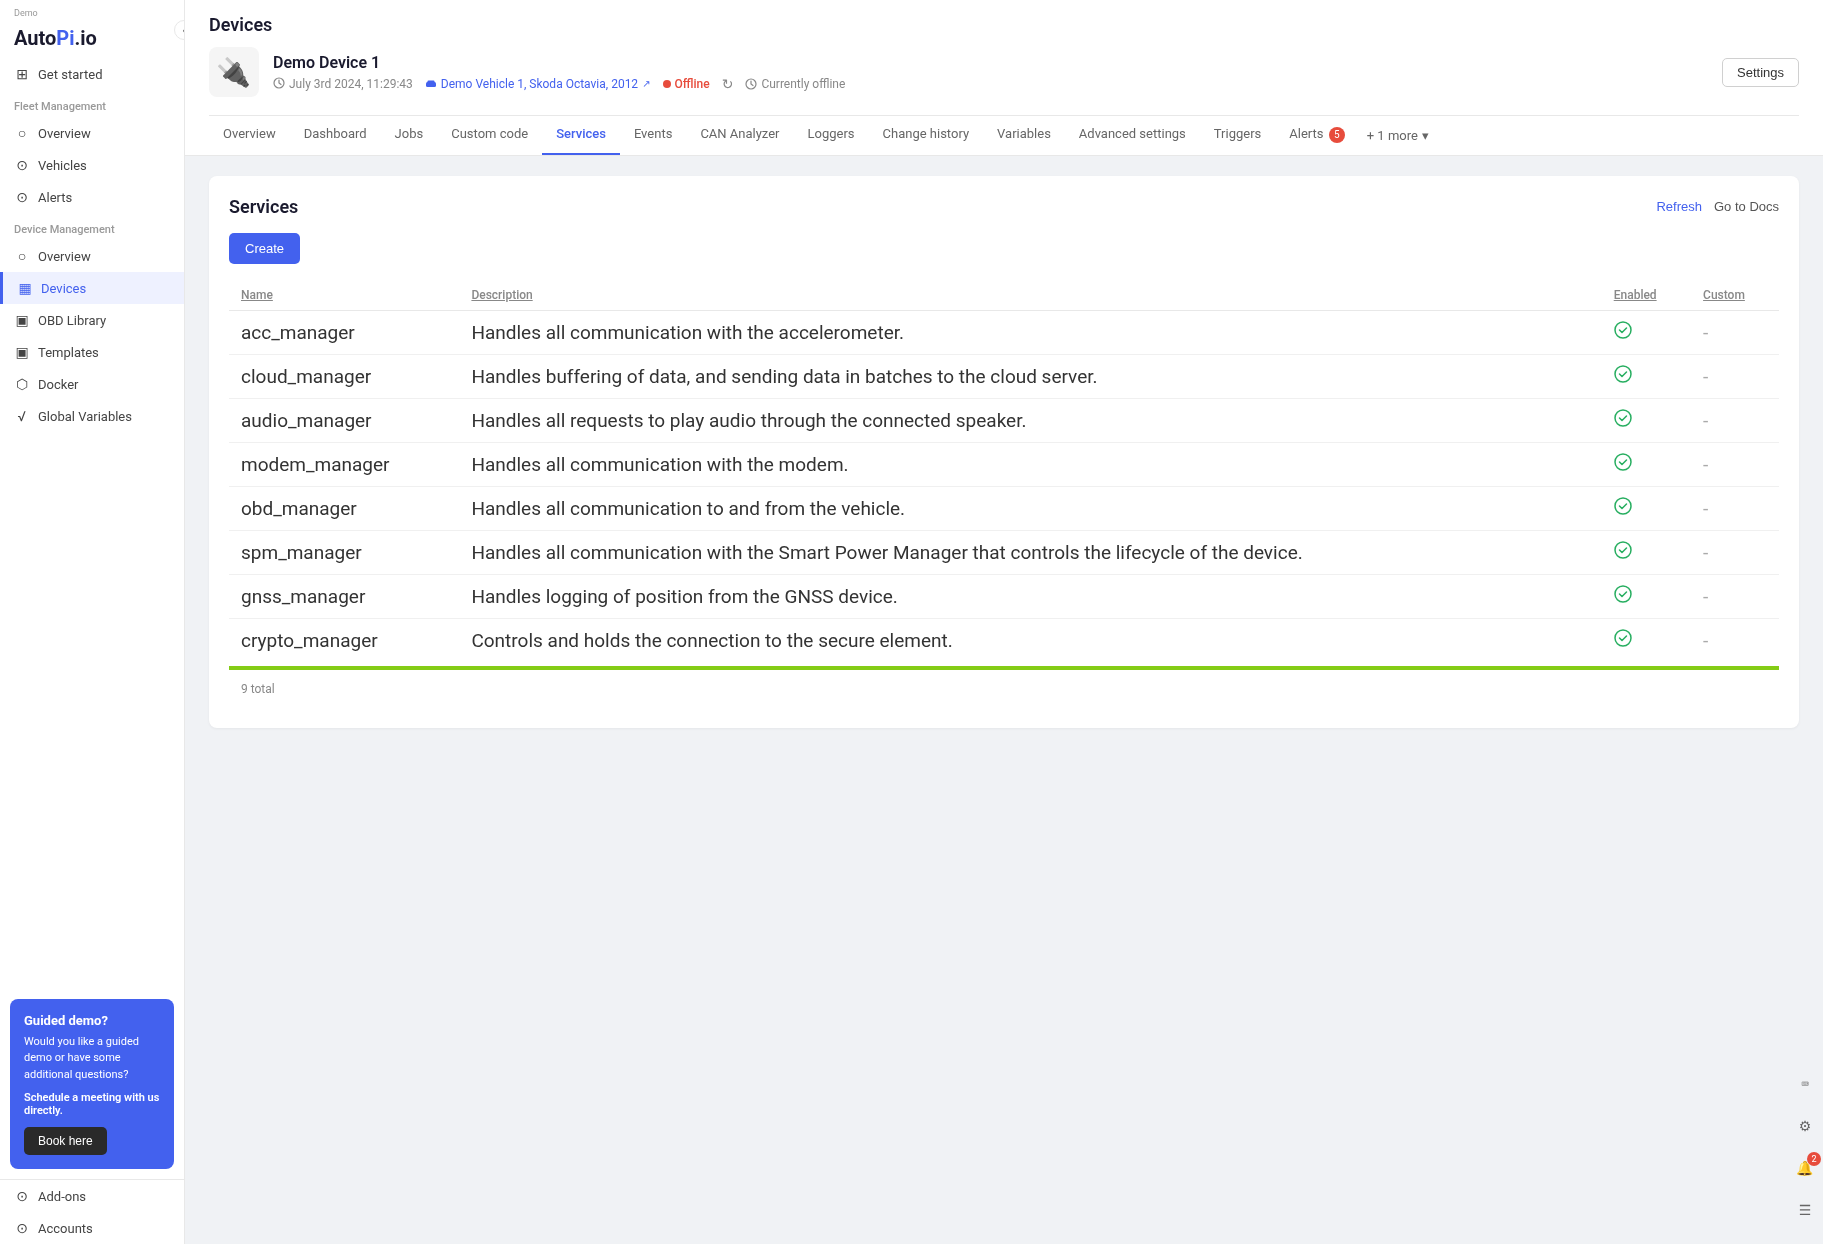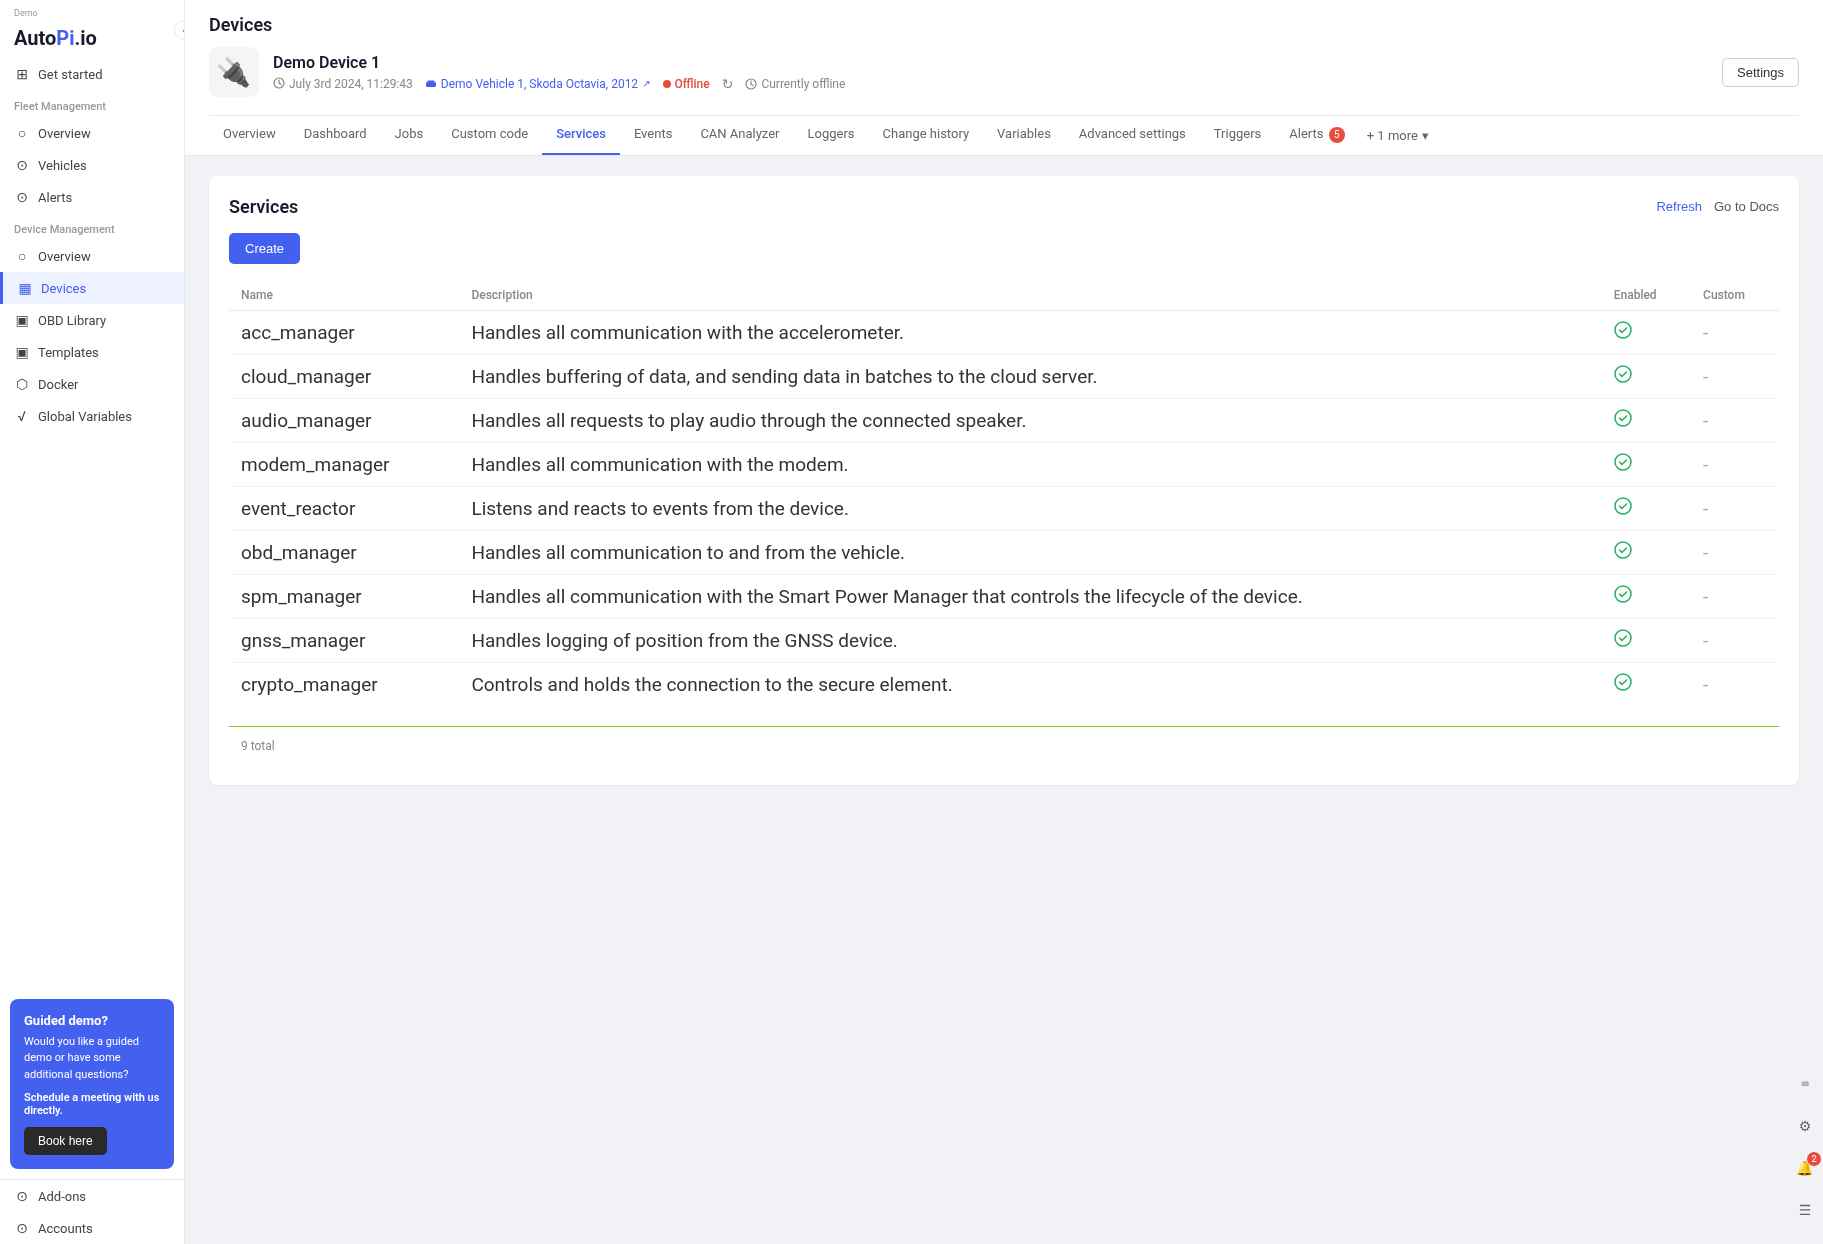--- a/index.html
+++ b/index.html
@@ -213,29 +213,30 @@
       margin-bottom: 16px;
     }
     .services-table { width: 100%; border-collapse: collapse; }
     .services-table th {
       text-align: left;
       font-size: 12px;
       color: #888;
       font-weight: 500;
       padding: 8px 12px;
       border-bottom: 1px solid #e8e8e8;
+      text-decoration: underline;
     }
     .services-table td {
       padding: 10px 12px;
       font-size: 19px;
       color: #333;
       border-bottom: 1px solid #f0f0f0;
     }
     .services-table tr:last-child td { border-bottom: none; }
-    .total-row { padding: 12px 12px; font-size: 12px; color: #888; border-top: 1px solid #84cc16; margin-top: 20px; }
+    .total-row { padding: 12px 12px; font-size: 12px; color: #888; border-top: 4px solid #84cc16; margin-top: 4px; }
 
     
     #right-icons {
       position: fixed;
       right: 0;
       top: 0;
       bottom: 0;
       width: 36px;
       display: flex;
       flex-direction: column;
@@ -471,29 +472,20 @@
             <tr>
               <td>modem_manager</td>
               <td>Handles all communication with the modem.</td>
               <td><svg width="18" height="18" viewBox="0 0 18 18">
                   <circle cx="9" cy="9" r="8" fill="none" stroke="#27ae60" stroke-width="1.5"></circle>
                   <path d="M5.5 9l2.5 2.5 4.5-4.5" stroke="#27ae60" stroke-width="1.5" fill="none" stroke-linecap="round" stroke-linejoin="round"></path>
                 </svg></td>
               <td style="color: rgb(170, 170, 170);">-</td>
             </tr>
             <tr>
-              <td>event_reactor</td>
-              <td>Listens and reacts to events from the device.</td>
-              <td><svg width="18" height="18" viewBox="0 0 18 18">
-                  <circle cx="9" cy="9" r="8" fill="none" stroke="#27ae60" stroke-width="1.5"></circle>
-                  <path d="M5.5 9l2.5 2.5 4.5-4.5" stroke="#27ae60" stroke-width="1.5" fill="none" stroke-linecap="round" stroke-linejoin="round"></path>
-                </svg></td>
-              <td style="color: rgb(170, 170, 170);">-</td>
-            </tr>
-            <tr>
               <td>obd_manager</td>
               <td>Handles all communication to and from the vehicle.</td>
               <td><svg width="18" height="18" viewBox="0 0 18 18">
                   <circle cx="9" cy="9" r="8" fill="none" stroke="#27ae60" stroke-width="1.5"></circle>
                   <path d="M5.5 9l2.5 2.5 4.5-4.5" stroke="#27ae60" stroke-width="1.5" fill="none" stroke-linecap="round" stroke-linejoin="round"></path>
                 </svg></td>
               <td style="color: rgb(170, 170, 170);">-</td>
             </tr>
             <tr>
               <td>spm_manager</td>

